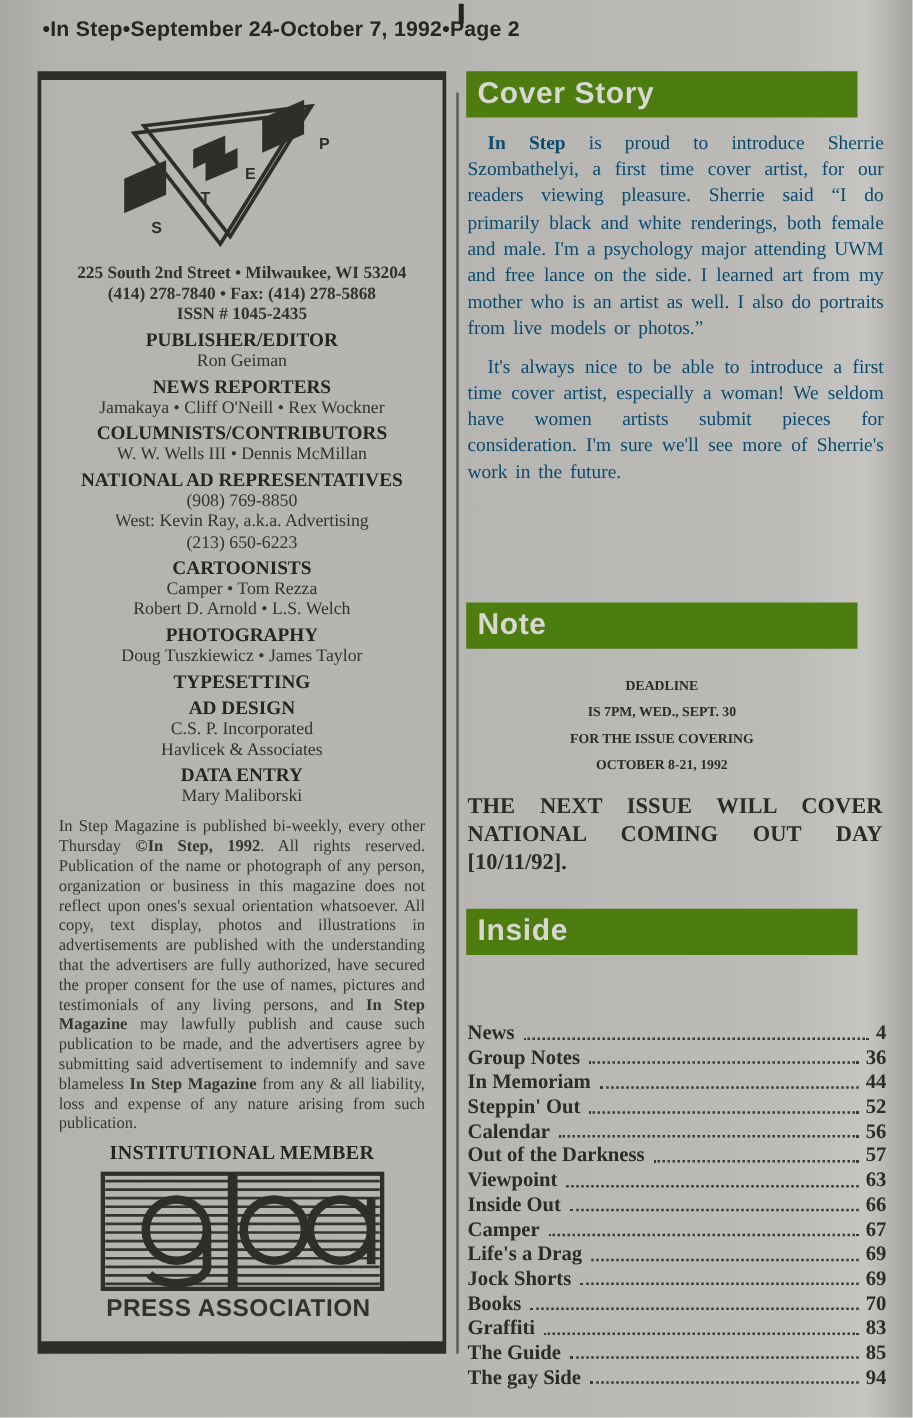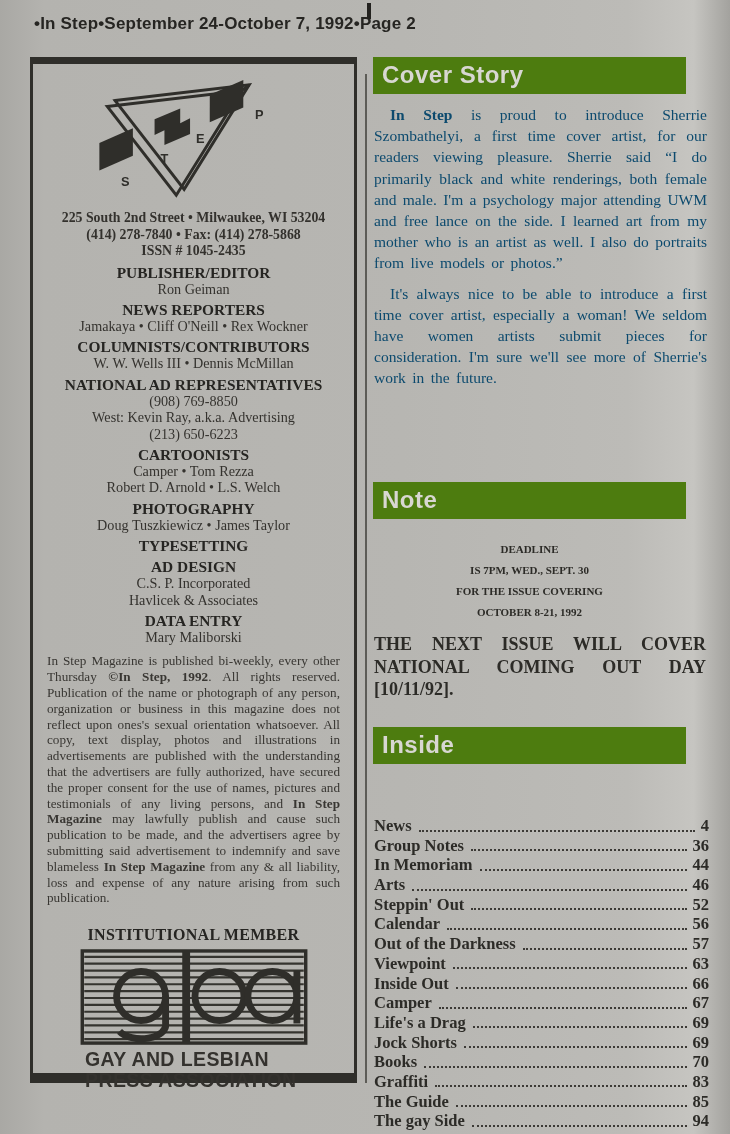--- a/index.html
+++ b/index.html
@@ -27,21 +27,21 @@
   .logo-wrap{margin:8px auto 0;width:218px;height:138px;}
   .addr{font-weight:bold;font-size:13.8px;line-height:16.5px;color:#33312d;}
   .issn{margin-bottom:4px;}
   .staff{margin-top:4px;}
   .staff-line{font-size:14.2px;line-height:16.4px;color:#34322e;}
   .staff-line.heading{font-weight:bold;font-size:15.4px;line-height:17px;margin-top:4px;color:#262522;}
   .legal{
     margin:8px 14px 4px;text-align:justify;font-size:13.2px;line-height:15.8px;color:#383632;
   }
   .legal .bold{font-weight:bold;}
-  .inst-member{margin-top:20px;font-weight:bold;font-size:16px;letter-spacing:.3px;color:#262522;}
+  .inst-member{margin-top:8px;font-weight:bold;font-size:16px;letter-spacing:.3px;color:#262522;}
   .gpa-wrap{margin:5px auto 0;width:228px;height:98px;}
   .gpa-name{
     text-align:left;margin:2px 0 0 52px;
     font-family:"Liberation Sans",sans-serif;font-weight:bold;
     font-size:19.5px;line-height:20.5px;letter-spacing:.4px;color:#34322e;
   }
 
   
   .divider{position:absolute;left:365px;top:74px;width:2px;height:1009px;background:#5d5c57;}
   .tick{position:absolute;left:367px;top:3px;width:4px;height:16px;background:#23221f;}
@@ -167,21 +167,20 @@
         <circle cx="62" cy="48" r="25"></circle>
         <path d="M 87 48 L 87 76 A 25 14 0 0 1 40 84"></path>
         <line x1="108" y1="2" x2="108" y2="96" stroke-width="8"></line>
         <circle cx="142" cy="48" r="25"></circle>
         <circle cx="196" cy="48" r="25"></circle>
         <line x1="221" y1="22" x2="221" y2="76"></line>
       </g>
     </svg>
   </div>
   <div class="gpa-name">
-    <div>GAY AND LESBIAN</div>
     <div>PRESS ASSOCIATION</div>
   </div>
 </div>
 
 <div class="bar cover-bar">Cover Story</div>
 <div class="cover-text">
   <p><b>In Step</b><span> is proud to introduce Sherrie Szombathelyi, a first time cover artist, for our readers viewing pleasure. Sherrie said “I do primarily black and white renderings, both female and male. I'm a psychology major attending UWM and free lance on the side. I learned art from my mother who is an artist as well. I also do portraits from live models or photos.”</span></p>
   <p>It's always nice to be able to introduce a first time cover artist, especially a woman! We seldom have women artists submit pieces for consideration. I'm sure we'll see more of Sherrie's work in the future.</p>
 </div>
 
@@ -212,25 +211,20 @@
     <span class="toc-label">Group Notes</span>
     <span class="toc-leader"></span>
     <span class="toc-page">36</span>
   </div>
     <div class="toc-row">
     <span class="toc-label">In Memoriam</span>
     <span class="toc-leader"></span>
     <span class="toc-page">44</span>
   </div>
     <div class="toc-row">
-    <span class="toc-label">Arts</span>
-    <span class="toc-leader"></span>
-    <span class="toc-page">46</span>
-  </div>
-    <div class="toc-row">
     <span class="toc-label">Steppin' Out</span>
     <span class="toc-leader"></span>
     <span class="toc-page">52</span>
   </div>
     <div class="toc-row">
     <span class="toc-label">Calendar</span>
     <span class="toc-leader"></span>
     <span class="toc-page">56</span>
   </div>
     <div class="toc-row">

